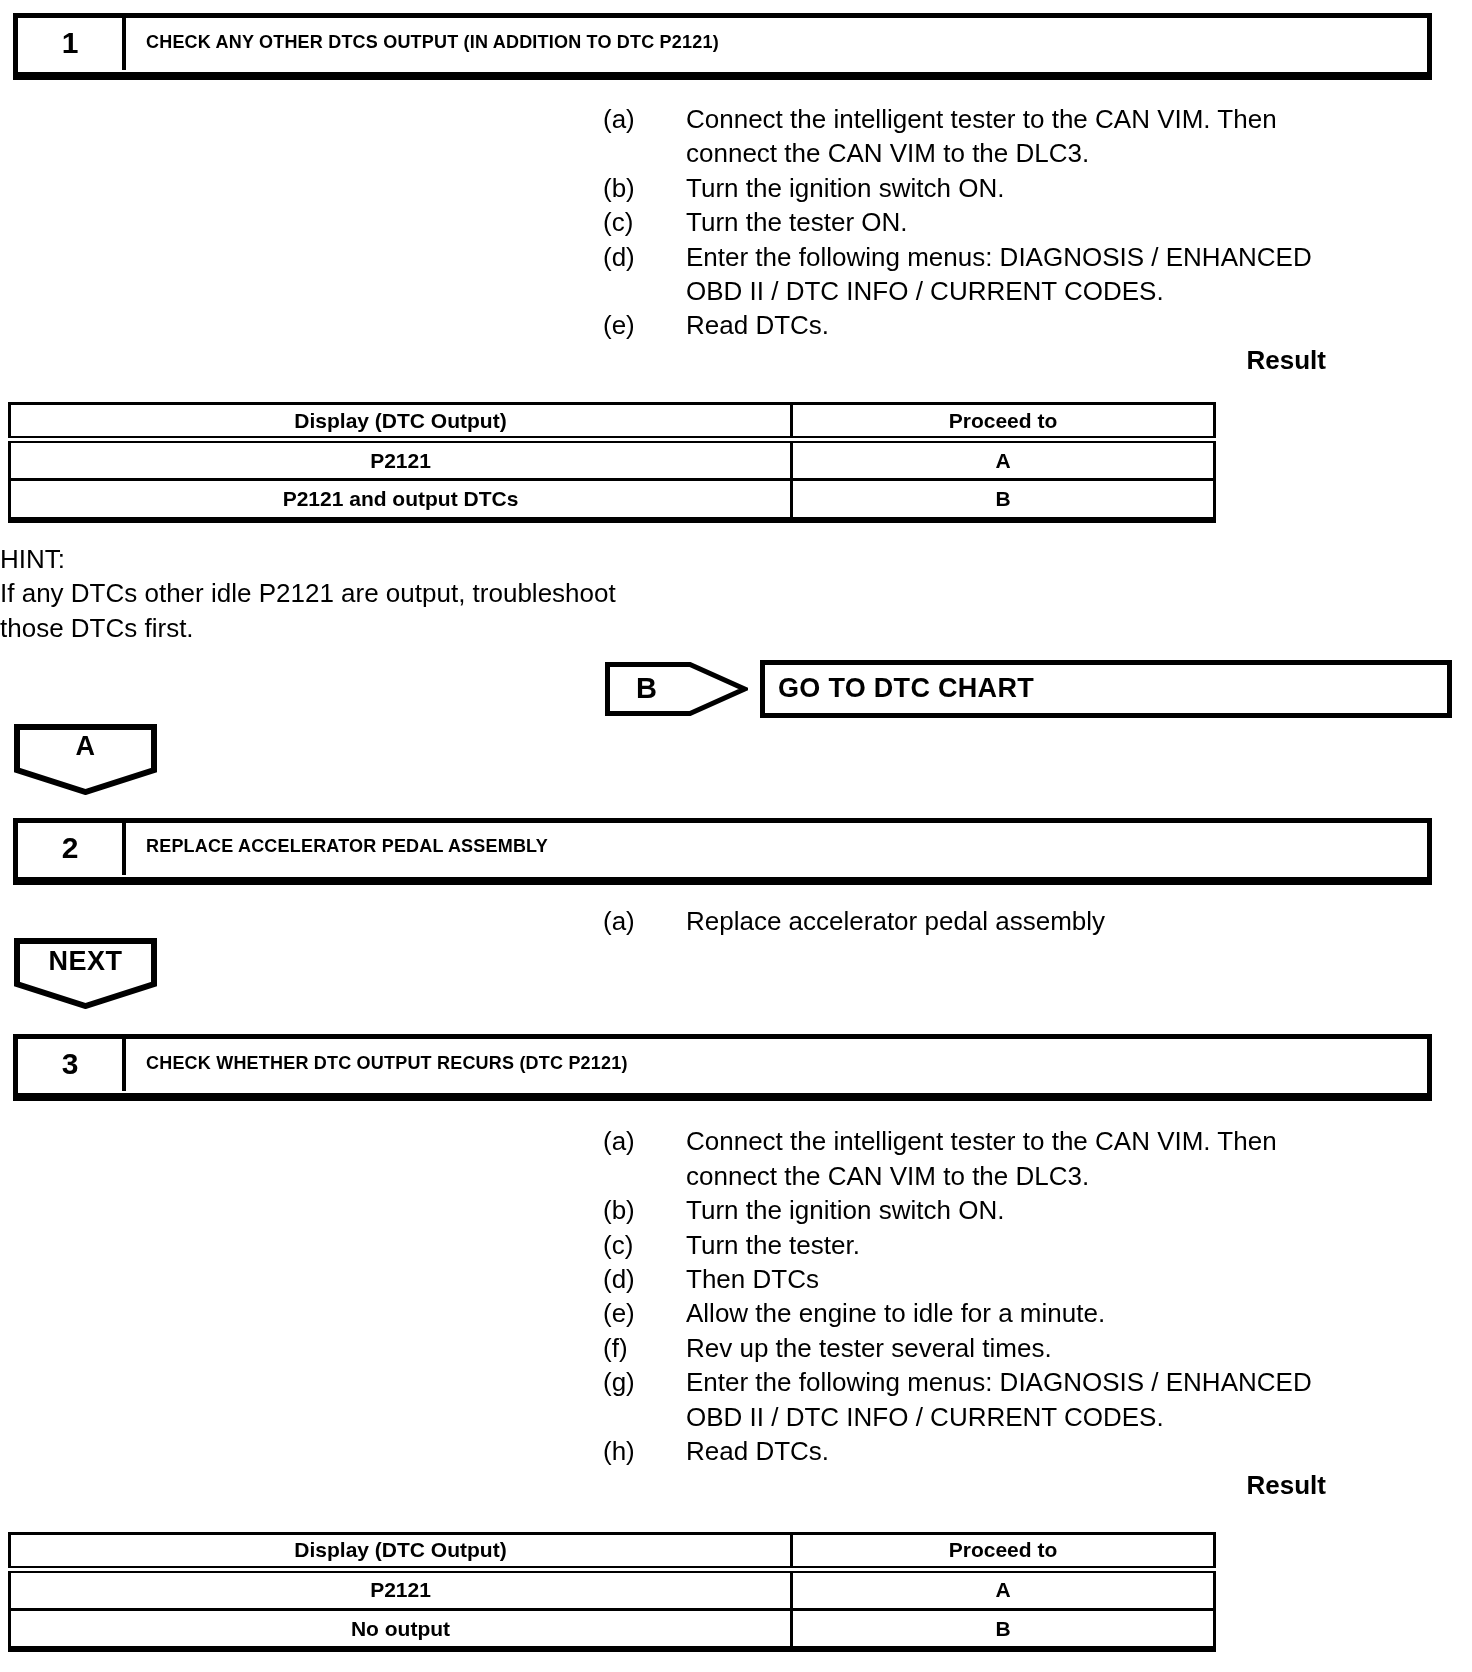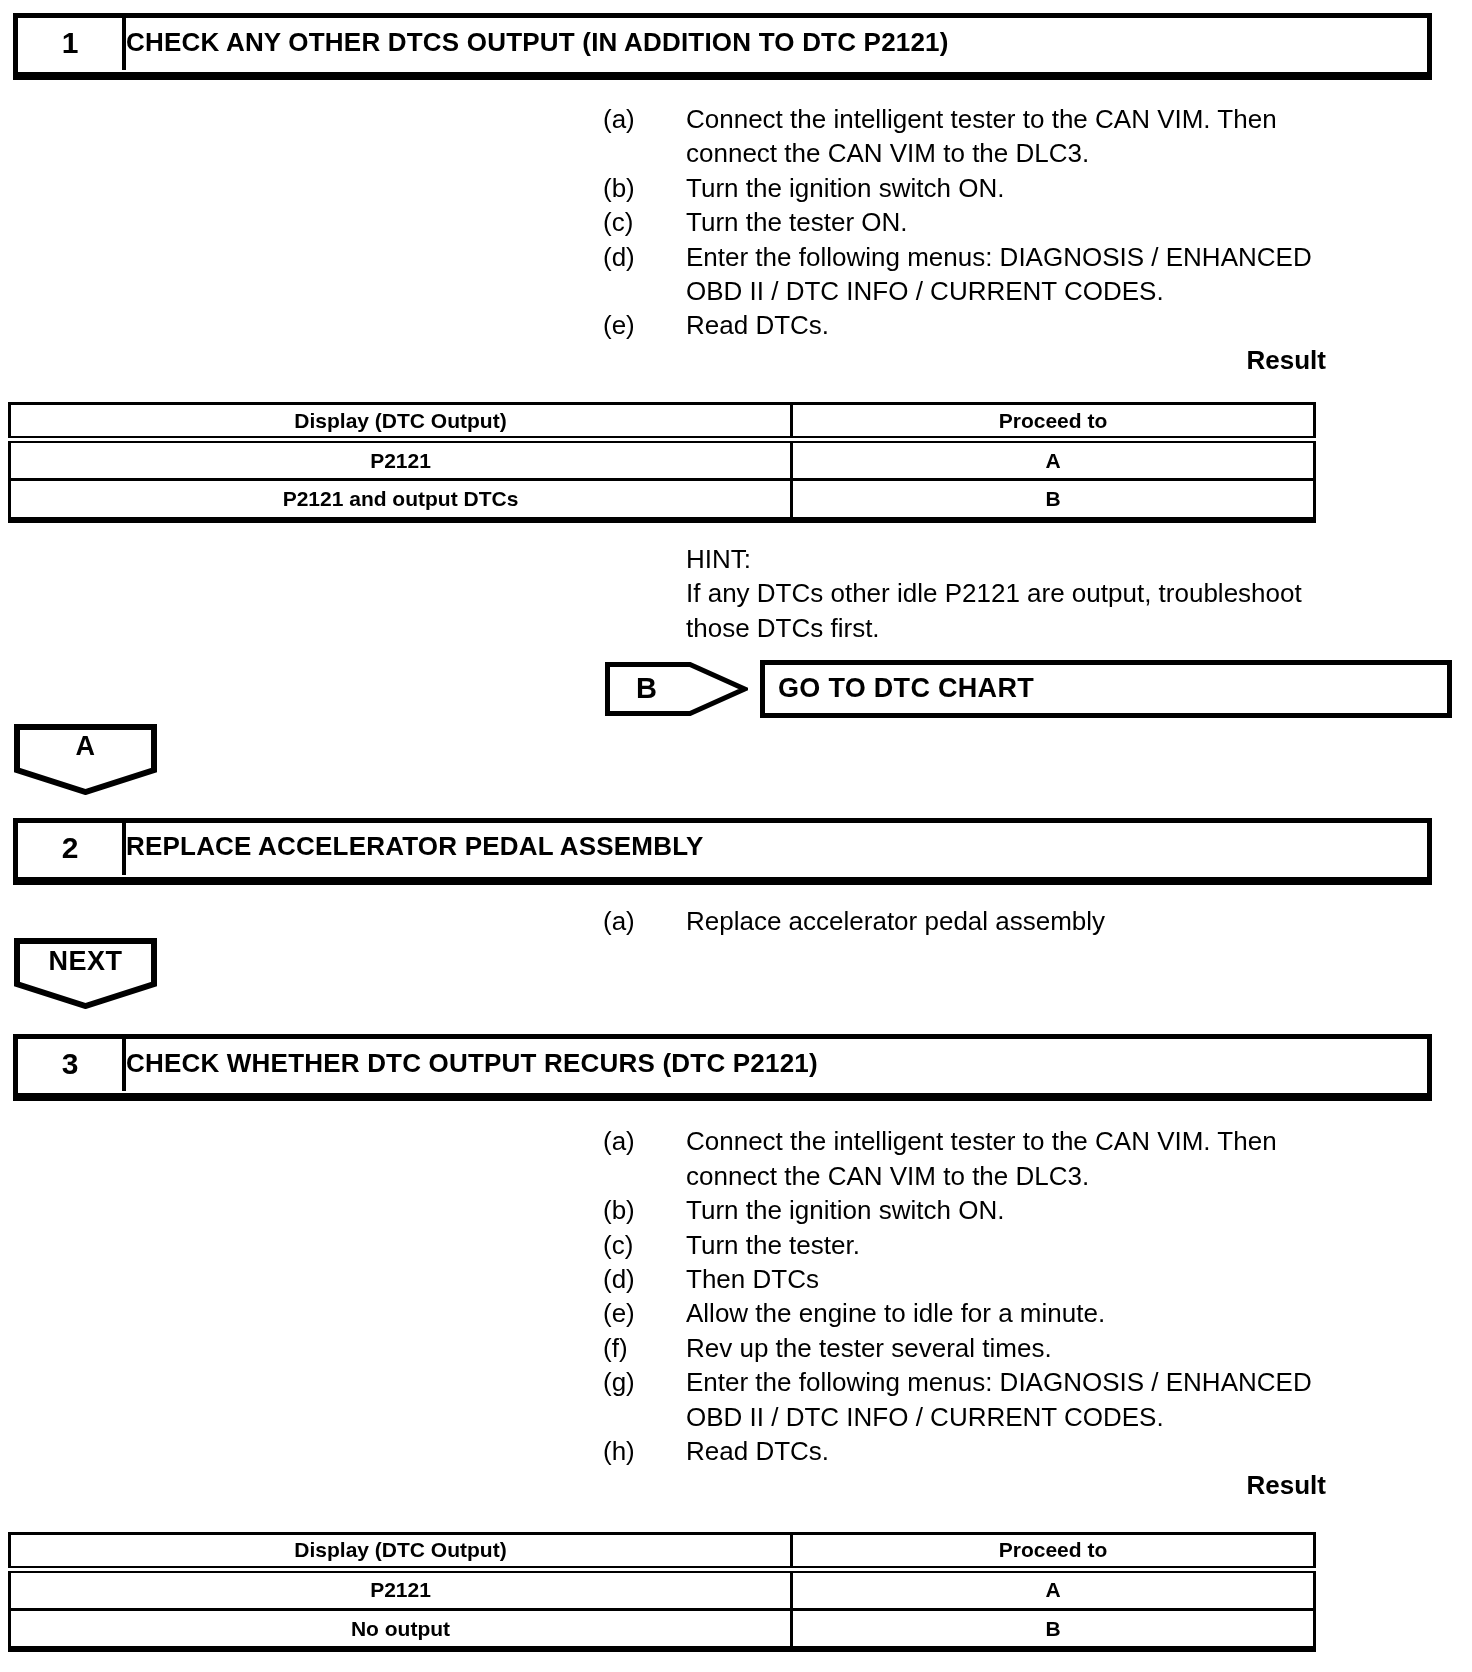--- a/index.html
+++ b/index.html
@@ -17,51 +17,51 @@
     border: 5px solid #000; border-bottom: 8px solid #000;
     display: flex; align-items: stretch; background: #fff;
   }
   .sec-num {
     width: 108px; border-right: 4px solid #000;
     display: flex; align-items: center; justify-content: center;
     font-size: 30px; font-weight: bold; transform: translateY(-2px);
   }
   .sec-title {
     flex: 1; display: flex; align-items: center;
-    padding-left: 0; font-size: 26px; font-weight: bold;
+    padding-left: 20px; font-size: 18px; font-weight: bold;
     letter-spacing: 0.2px; transform: translateY(-3px);
     white-space: nowrap;
   }
 
   
   .steps {
     margin-left: 603px;
     display: grid; grid-template-columns: 83px 640px;
     font-size: 26px; line-height: 34.4px;
   }
   .steps .stext.result { font-weight: bold; text-align: right; }
 
   
   table.dtc-table {
-    margin-left: 8px; width: 1308px;
+    margin-left: 8px; width: 1208px;
     border-collapse: collapse; table-layout: fixed;
     border: 3px solid #000; border-bottom: 6px solid #000;
     background: #fff;
   }
   table.dtc-table col.c1 { width: 782px; }
   table.dtc-table th, table.dtc-table td {
     border: 3px solid #000;
     text-align: center; vertical-align: middle;
     font-size: 21px; font-weight: bold; padding: 0;
   }
   table.dtc-table th { height: 36px; border-bottom: 7px double #000; }
   table.dtc-table td { height: 40px; }
 
   
-  .hint { margin-left: 686px; width: 640px; font-size: 26px; line-height: 34.4px; }
+  .hint { width: 640px; font-size: 26px; line-height: 34.4px; }
 
   
   .connector-row { margin-left: 605px; margin-top: 15px; display: flex; align-items: center; }
   .pent-right { position: relative; width: 143px; height: 54px; flex: 0 0 auto; }
   .pent-right svg, .pent-down svg { position: absolute; left: 0; top: 0; display: block; }
   .pent-right .pent-label {
     position: absolute; left: 0; top: 0; width: 83px; height: 54px;
     display: flex; align-items: center; justify-content: center;
     font-size: 29px; font-weight: bold;
   }

